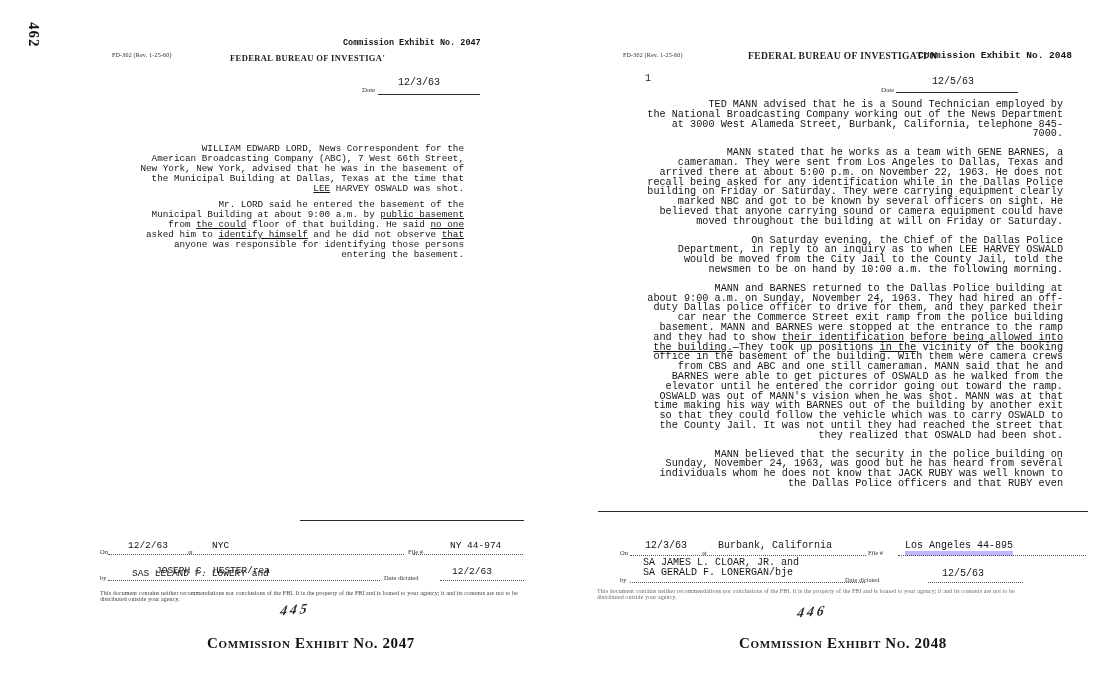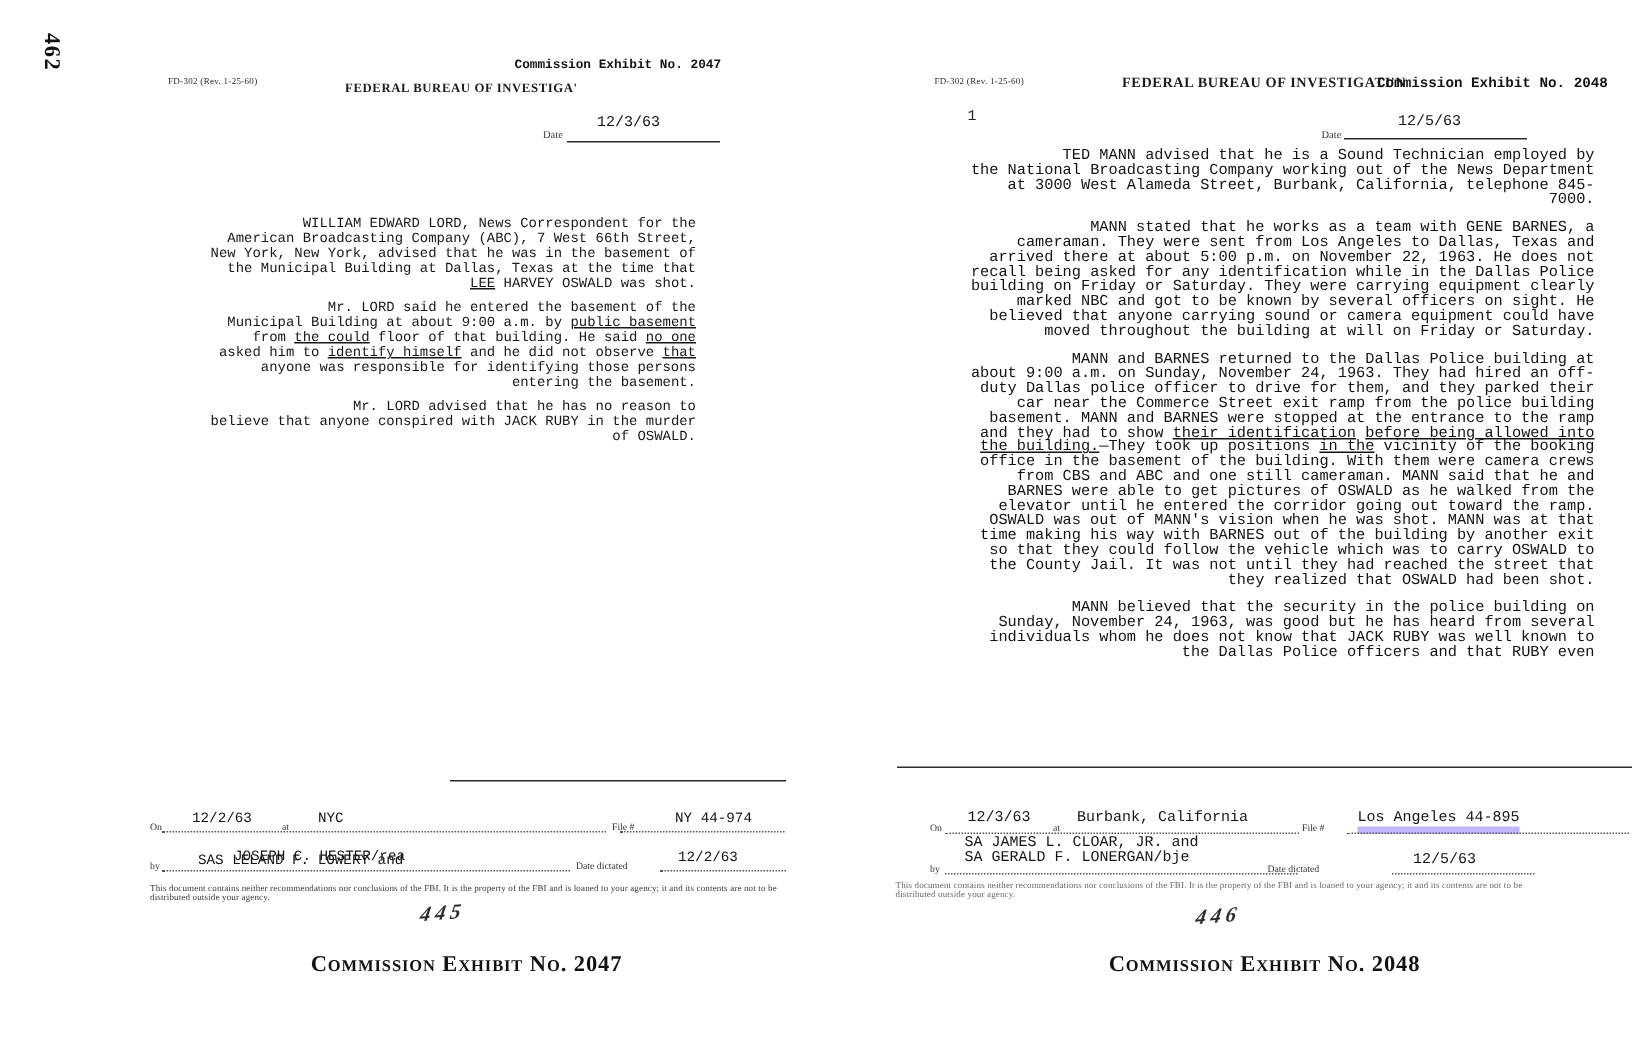--- a/index.html
+++ b/index.html
@@ -69,21 +69,20 @@
     <div class="abs bureau" style="left:230px; top:53px; font-size:8.5px;">FEDERAL BUREAU OF INVESTIGA'</div>
     <div class="abs stamp" style="left:343px; top:38px; font-size:8.5px;">Commission Exhibit No. 2047</div>
 
     <div class="abs date-value" style="left:398px; top:77px;">12/3/63</div>
     <div class="abs date-label" style="left:362px; top:86px;">Date</div>
     <div class="abs rule-solid" style="left:378px; top:94px; width:102px;"></div>
 
     <div class="abs bodytext body-left">
       <p>WILLIAM EDWARD LORD, News Correspondent  for the American Broadcasting Company (ABC), 7 West 66th Street, New York, New York, advised that he was in the basement of the Municipal Building at Dallas, Texas at the time that <u>LEE</u> HARVEY OSWALD was shot.</p>
       <p>Mr. LORD said he entered the basement of the Municipal Building at about 9:00 a.m. by <u>public basement</u> from <u>the could</u> floor of that building.  He said <u>no one</u> asked him to <u>identify himself</u> and he did not observe <u>that</u> anyone was responsible for identifying those persons entering the basement.</p>
-      <p>Mr. LORD advised that he has no reason to believe that anyone  conspired with JACK RUBY in the murder of OSWALD.</p>
     </div>
 
     <div class="abs rule-solid" style="left:300px; top:520px; width:224px;"></div>
 
     <div class="abs f-label" style="left:100px; top:548px;">On</div>
     <div class="abs f-val" style="left:128px; top:540px;">12/2/63</div>
     <div class="abs f-label" style="left:188px; top:548px;">at</div>
     <div class="abs f-val" style="left:212px; top:540px;">NYC</div>
     <div class="abs rule-dot" style="left:108px; top:554px; width:296px;"></div>
     <div class="abs f-label" style="left:408px; top:548px;">File #</div>
@@ -109,20 +108,21 @@
     <div class="abs stamp" style="left:918px; top:50px; font-size:9.5px;">Commission Exhibit No. 2048</div>
     <div class="abs pgnum" style="left:645px; top:73px;">1</div>
 
     <div class="abs date-value" style="left:932px; top:76px;">12/5/63</div>
     <div class="abs date-label" style="left:881px; top:86px;">Date</div>
     <div class="abs rule-solid" style="left:896px; top:92px; width:122px;"></div>
 
     <div class="abs bodytext body-right">
       <p>TED MANN advised that he is a Sound Technician employed by the National Broadcasting Company working out of the News Department at 3000 West Alameda Street, Burbank, California, telephone 845-7000.</p>
       <p>MANN stated that he works as a team with GENE BARNES, a cameraman.  They were sent from Los Angeles to Dallas, Texas and arrived there at about 5:00 p.m. on November 22, 1963.  He does not recall being asked for any identification while in the Dallas Police building on Friday or Saturday.  They were carrying equipment clearly marked NBC and got to be known by several officers on sight.  He believed that anyone carrying sound or camera equipment could have moved throughout the building at will on Friday or Saturday.</p>
+      <p>On Saturday evening, the Chief of the Dallas Police Department, in reply to an inquiry as to when LEE HARVEY OSWALD would be moved from the City Jail to the County Jail, told the newsmen to be on hand by 10:00 a.m. the following morning.</p>
       <p>MANN and BARNES returned to the Dallas Police building at about 9:00 a.m. on Sunday, November 24, 1963.  They had hired an off-duty Dallas police officer to drive for them, and they parked their car near the Commerce Street exit ramp from the police building basement.  MANN and BARNES were stopped at the entrance to the ramp and they had to show <u>their identification</u> <u>before being allowed into the building.</u>—They took up positions <u>in the</u> vicinity of the booking office in the basement of the building.  With them were camera crews from CBS and ABC and one still cameraman.  MANN said that he and BARNES were able to get pictures of OSWALD as he walked from the elevator until he entered the corridor going out toward the ramp.  OSWALD was out of MANN's vision when he was shot.  MANN was at that time making his way with BARNES out of the building by another exit so that they could follow the vehicle which was to carry OSWALD to the County Jail.  It was not until they had reached the street that they realized that OSWALD had been shot.</p>
       <p>MANN believed that the security in the police building on Sunday, November 24, 1963, was good but he has heard from several individuals whom he does not know that JACK RUBY was well known to the Dallas Police officers and that RUBY even</p>
     </div>
 
     <div class="abs rule-solid" style="left:598px; top:511px; width:490px; border-top-width:1.6px;"></div>
 
     <div class="abs f-label" style="left:620px; top:549px;">On</div>
     <div class="abs f-val-r" style="left:645px; top:540px;">12/3/63</div>
     <div class="abs f-label" style="left:702px; top:549px;">at</div>
     <div class="abs f-val-r" style="left:718px; top:540px;">Burbank, California</div>

